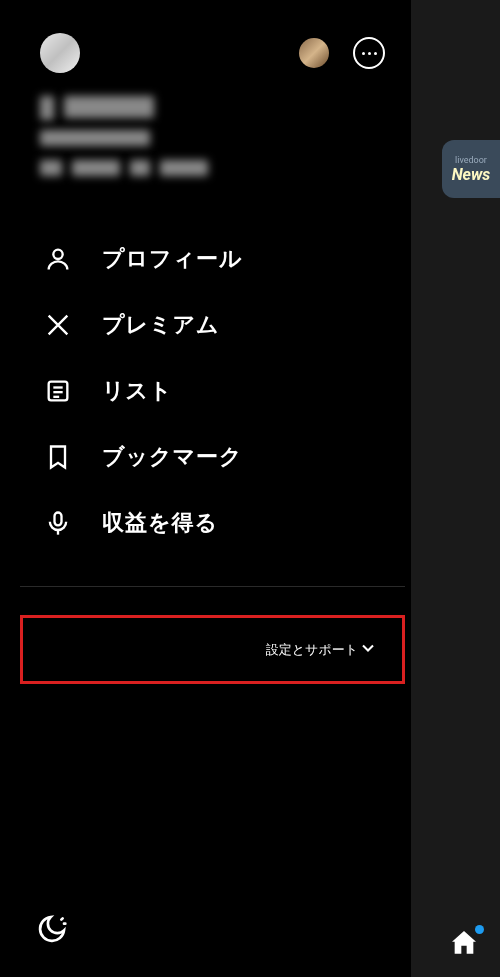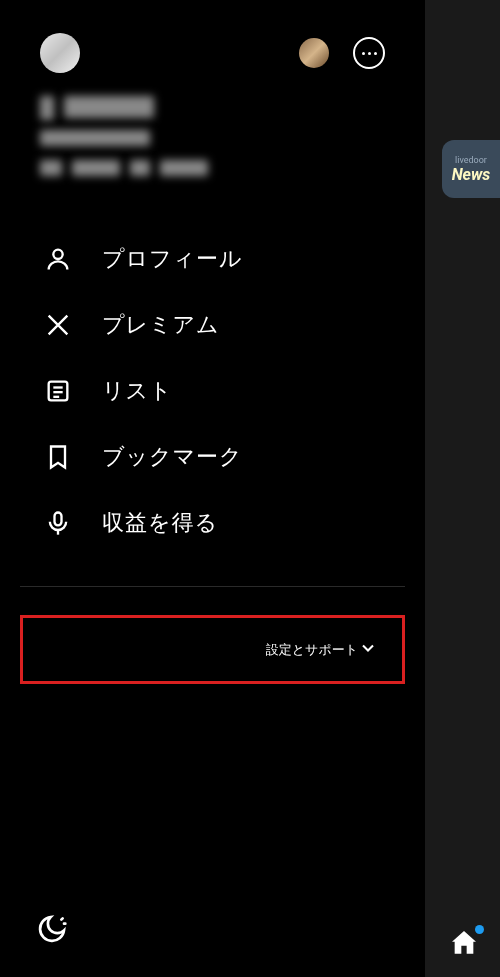--- a/index.html
+++ b/index.html
@@ -16,21 +16,21 @@
       width: 425px;
       height: 100%;
       background: #000;
       position: relative;
       padding: 28px 0 0 0;
     }
     .right-panel {
       position: absolute;
       right: 0;
       top: 0;
-      width: 75px;
+      width: 89px;
       height: 100%;
       background: #1a1a1a;
     }
     .header-row {
       display: flex;
       align-items: center;
       justify-content: space-between;
       padding: 0 40px 0 40px;
       height: 50px;
     }
@@ -81,21 +81,21 @@
     .nav-list {
       padding: 40px 0 0 0;
     }
     .nav-item {
       display: flex;
       align-items: center;
       gap: 30px;
       padding: 18px 40px 18px 44px;
       cursor: pointer;
       font-size: 22px;
-      font-weight: 400;
+      font-weight: 700;
       letter-spacing: 1px;
       text-align: right;
     }
     .nav-icon {
       width: 28px;
       height: 28px;
       display: flex;
       align-items: center;
       justify-content: center;
       flex-shrink: 0;

